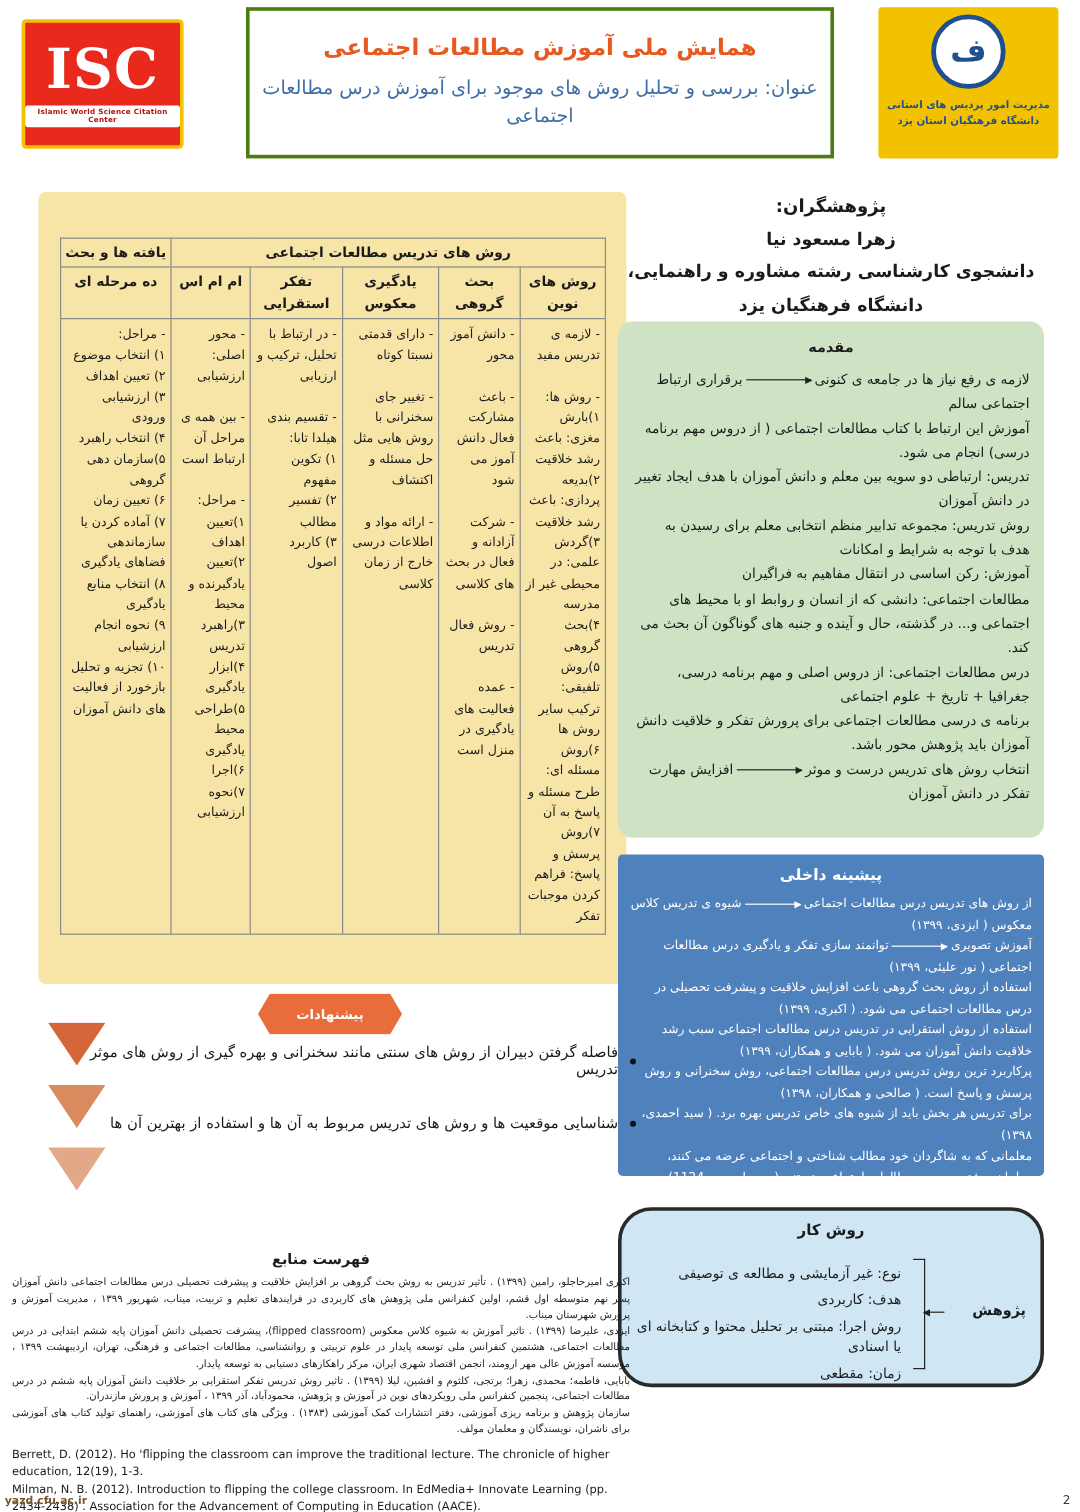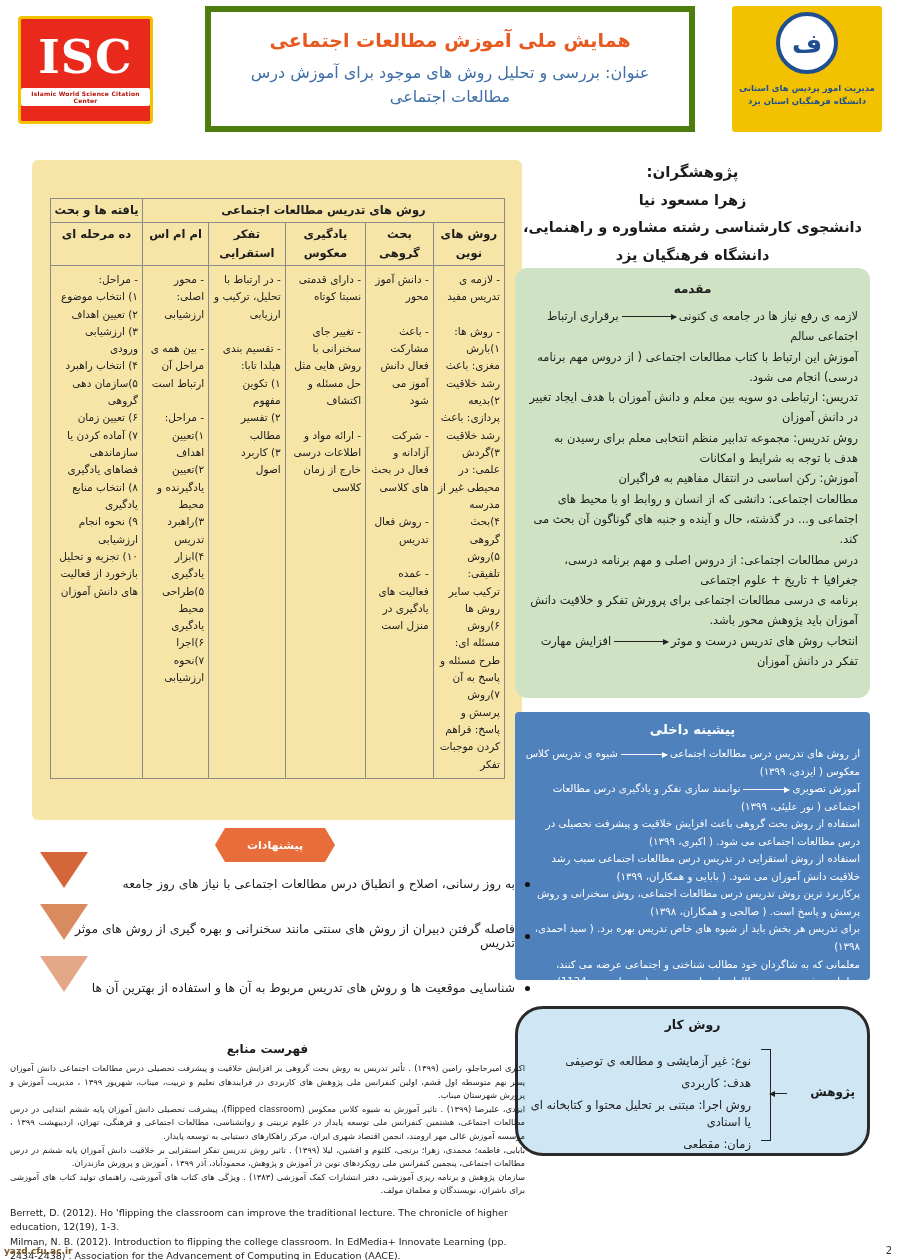--- a/index.html
+++ b/index.html
@@ -33,21 +33,21 @@
     margin-top: 8px;
     background: #ffffff; color: #b8110a;
     font-size: 6px; font-weight: bold;
     padding: 2px 4px; border-radius: 2px;
     letter-spacing: .2px;
     text-align: center;
     direction: ltr;
   }
   .title-box {
     position: absolute; left: 205px; top: 6px; width: 490px; height: 126px;
-    border: 6px solid #4d7c0f; background: #ffffff;
+    border: 3px solid #4d7c0f; background: #ffffff;
     display: flex; flex-direction: column; align-items: center; justify-content: center;
     padding: 6px 10px;
   }
   .title-main {
     color: #e8591f; font-size: 19px; font-weight: bold; margin-bottom: 10px;
     text-align: center;
   }
   .title-sub {
     color: #3f6fa8; font-size: 16px; text-align: center; line-height: 1.5;
   }
@@ -347,24 +347,20 @@
 
 <div class="sugg-tab">پیشنهادات</div>
 <div class="chev-col">
   <div class="chev c1"></div>
   <div class="chev c2"></div>
   <div class="chev c3"></div>
 </div>
 <div class="sugg-list">
   <div class="sugg-item">
     <span class="sugg-bullet"></span>
-    <span>به روز رسانی، اصلاح و انطباق درس مطالعات اجتماعی با نیاز های روز جامعه</span>
-  </div>
-  <div class="sugg-item">
-    <span class="sugg-bullet"></span>
     <span>فاصله گرفتن دبیران از روش های سنتی مانند سخنرانی و بهره گیری از روش های موثر تدریس</span>
   </div>
   <div class="sugg-item">
     <span class="sugg-bullet"></span>
     <span>شناسایی موقعیت ها و روش های تدریس مربوط به آن ها و استفاده از بهترین آن ها</span>
   </div>
 </div>
 
 <div class="refs">
   <div class="refs-title">فهرست منابع</div>

